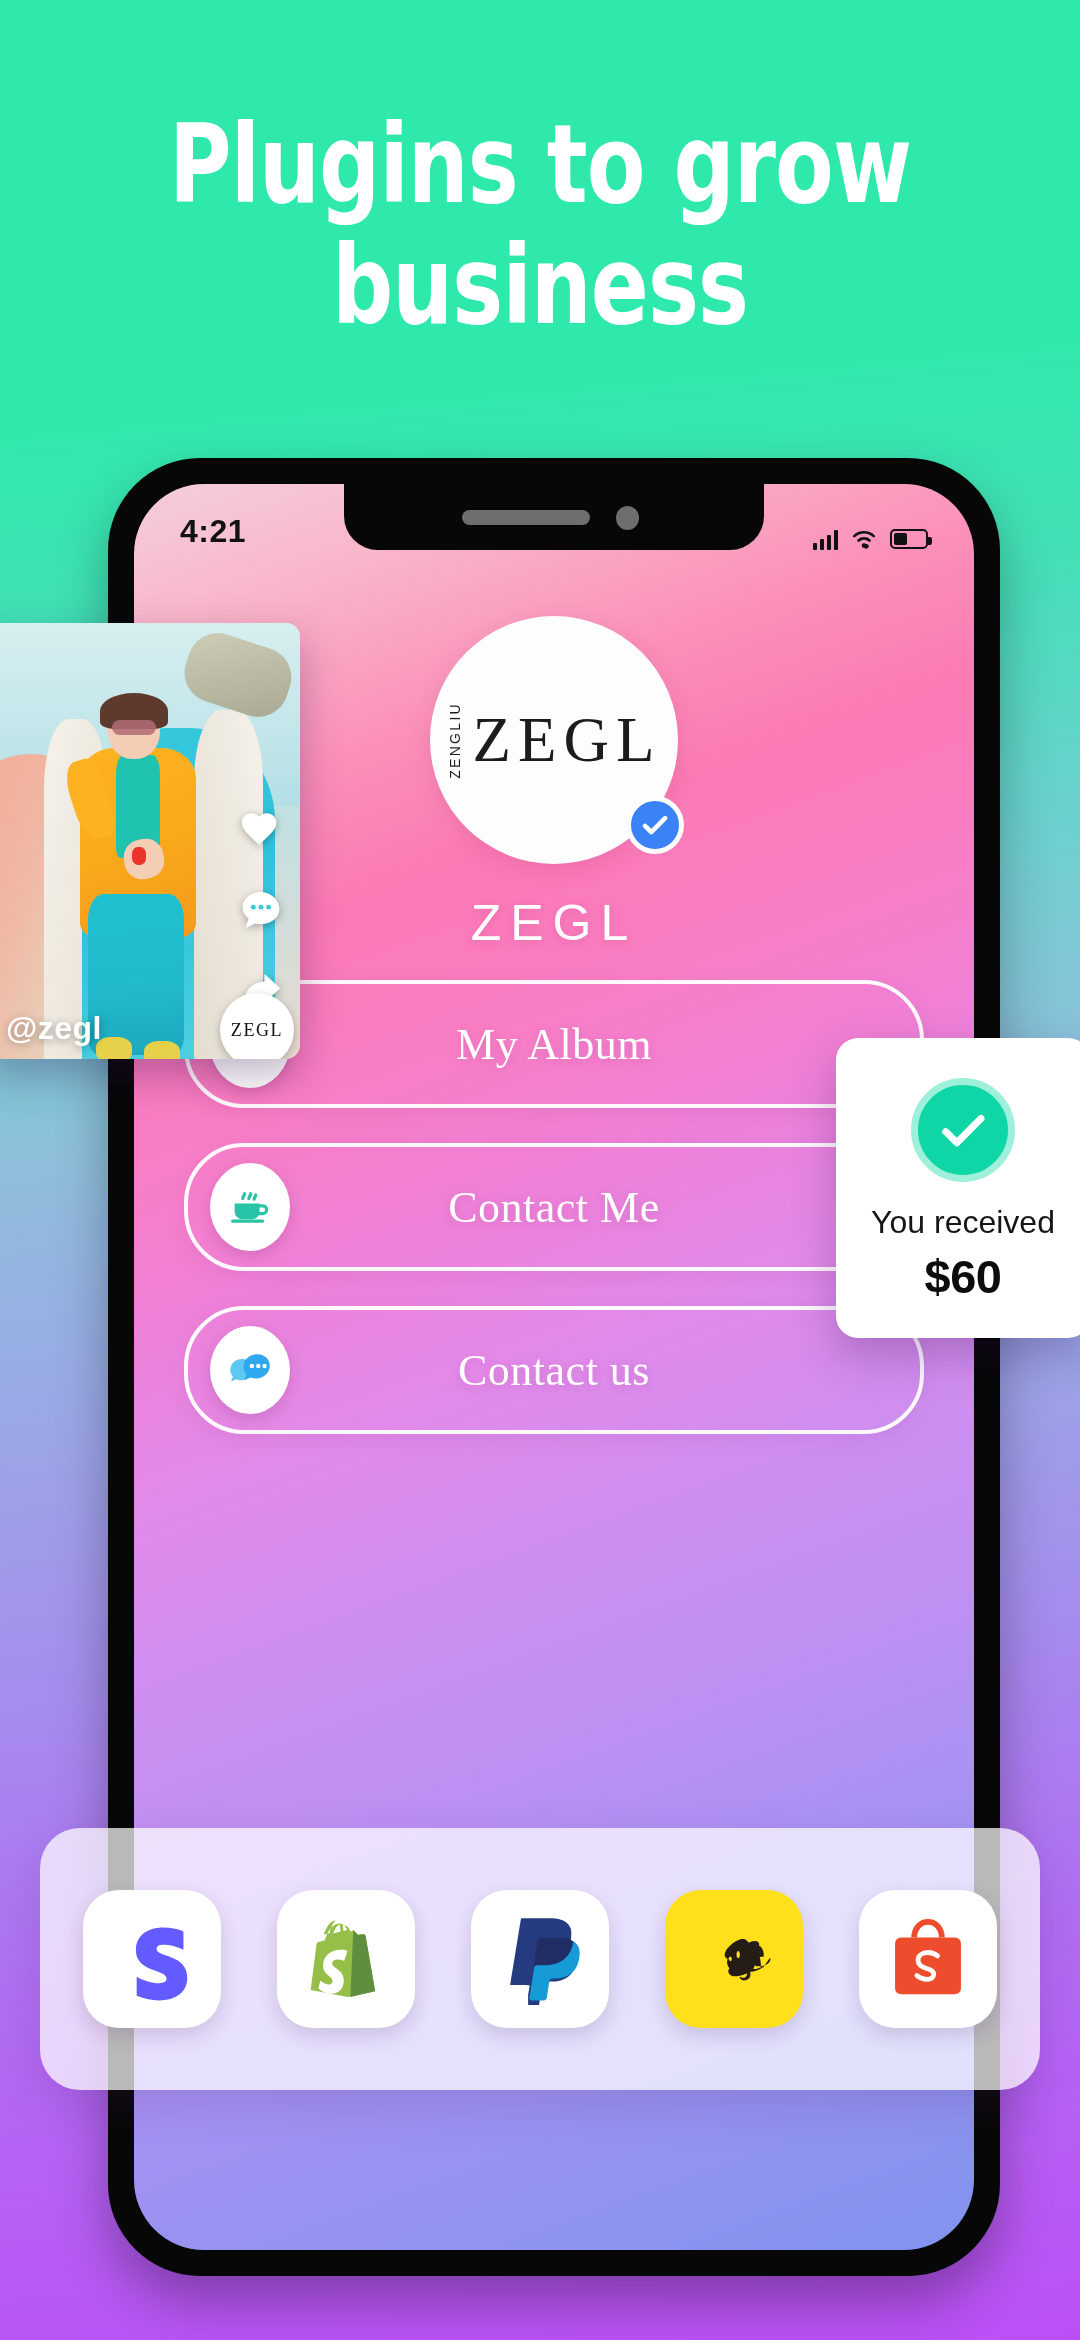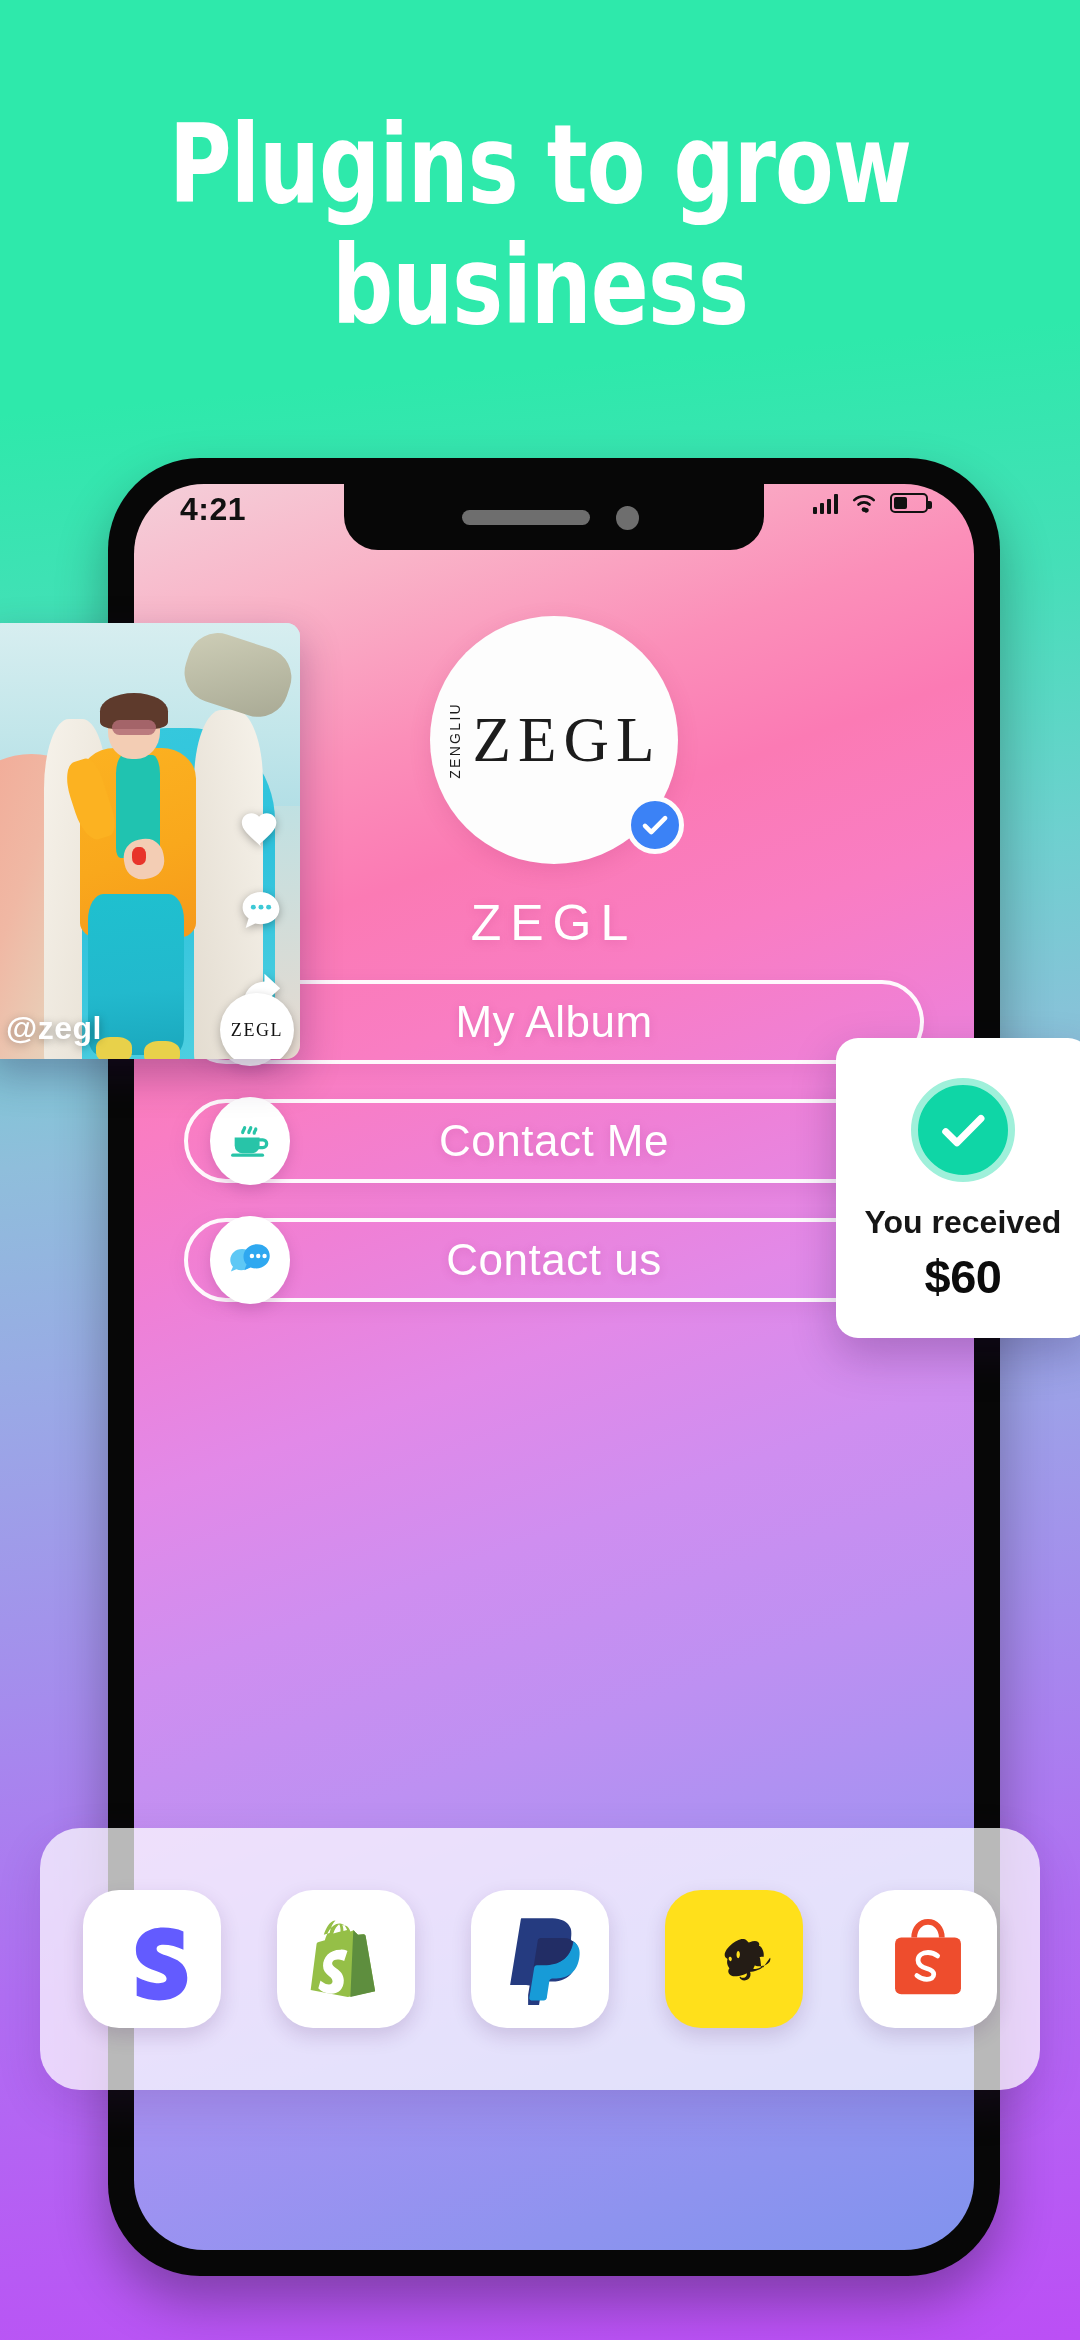--- a/index.html
+++ b/index.html
@@ -87,23 +87,23 @@
     background: #6e6e6e;
   }
   .notch-cam {
     position: absolute; left: 272px; top: 22px;
     width: 23px; height: 24px; border-radius: 50%;
     background: #6e6e6e;
   }
 
   
   .statusbar {
-    position: absolute; left: 0; top: 7px;
+    position: absolute; left: 0; top: 0;
     width: 100%; height: 66px;
-    display: flex; align-items: flex-start;
+    display: flex; align-items: flex-end;
     justify-content: space-between;
     padding: 0 46px;
     z-index: 9;
     color: #111;
   }
   .sb-time { font-size: 32px; font-weight: 600; letter-spacing: .5px; }
   .sb-right { display: flex; align-items: center; gap: 11px; }
   .sig { display: flex; align-items: flex-end; gap: 2.5px; height: 22px; }
   .sig i { display: block; width: 4.5px; background: #111; border-radius: 1px; }
   .sig i:nth-child(1){height:7px}.sig i:nth-child(2){height:11px}
@@ -158,25 +158,26 @@
   }
 
   
   .menu {
     position: absolute; left: 50px; top: 496px;
     width: 740px;
     display: flex; flex-direction: column; gap: 35px;
   }
   .menu-item {
     position: relative;
-    height: 84px;
+    height: 128px;
     border: 4px solid rgba(255,255,255,.95);
     border-radius: 60px;
     display: flex; align-items: center;
     box-shadow: 0 5px 18px rgba(140,50,130,.10);
+    font-family: Liberation Serif, serif;
   }
   .menu-icon {
     position: absolute; left: 22px; top: 50%;
     transform: translateY(-50%);
     width: 80px; height: 88px;
     background: #fff;
     border-radius: 50%;
     display: flex; align-items: center; justify-content: center;
     box-shadow: 0 5px 14px rgba(120,40,110,.22);
   }
@@ -339,21 +340,21 @@
     padding-top: 6px;
   }
   .pay-check {
     width: 104px; height: 104px; border-radius: 50%;
     background: #0fd6a6;
     border: 7px solid #9ff0da;
     display:flex; align-items:center; justify-content:center;
     margin-bottom: 22px;
   }
   .pay-check svg { width: 56px; height: 56px; }
-  .pay-text { font-size: 32px; color: #161616; font-weight: 700; margin-bottom: 8px; }
+  .pay-text { font-size: 32px; color: #161616; font-weight: 400; margin-bottom: 8px; }
   .pay-amount { font-size: 47px; color: #0c0c0c; font-weight: 700; letter-spacing: -.5px; }
 </style>
 </head>
 <body>
 
 <div id="stage">
 
   <h1 class="headline">Plugins to grow
 business</h1>
 

